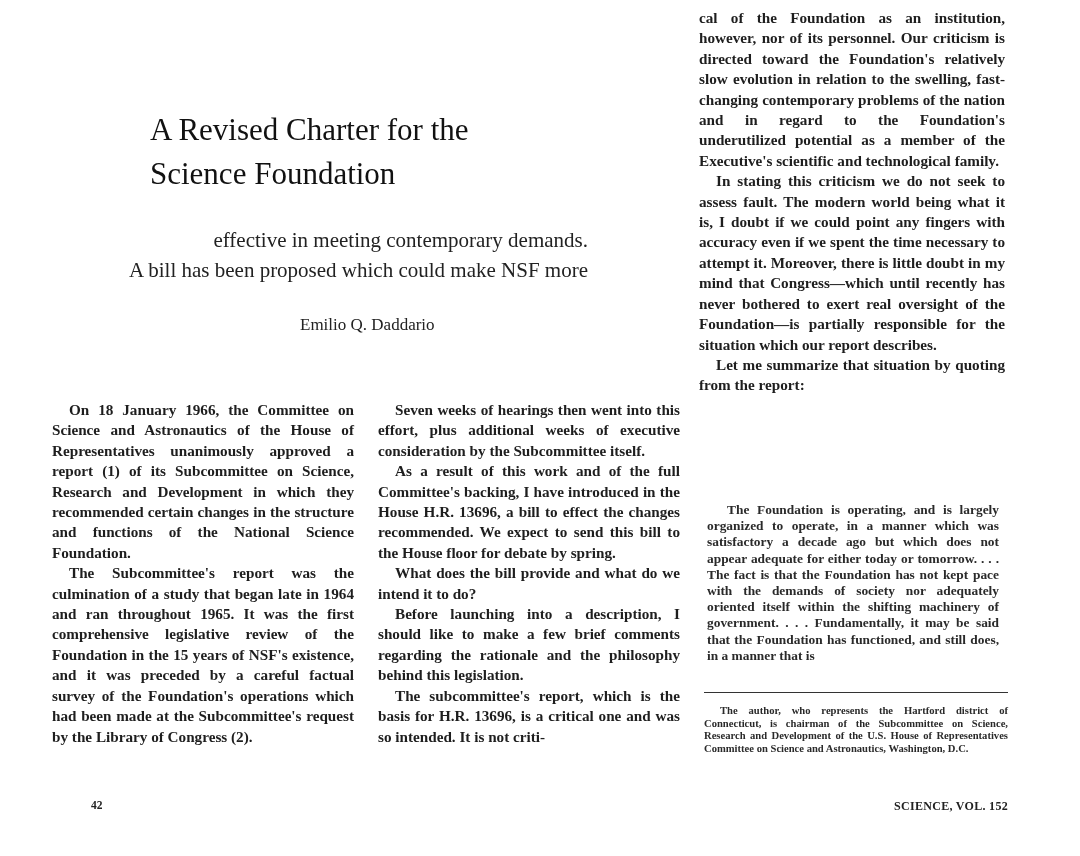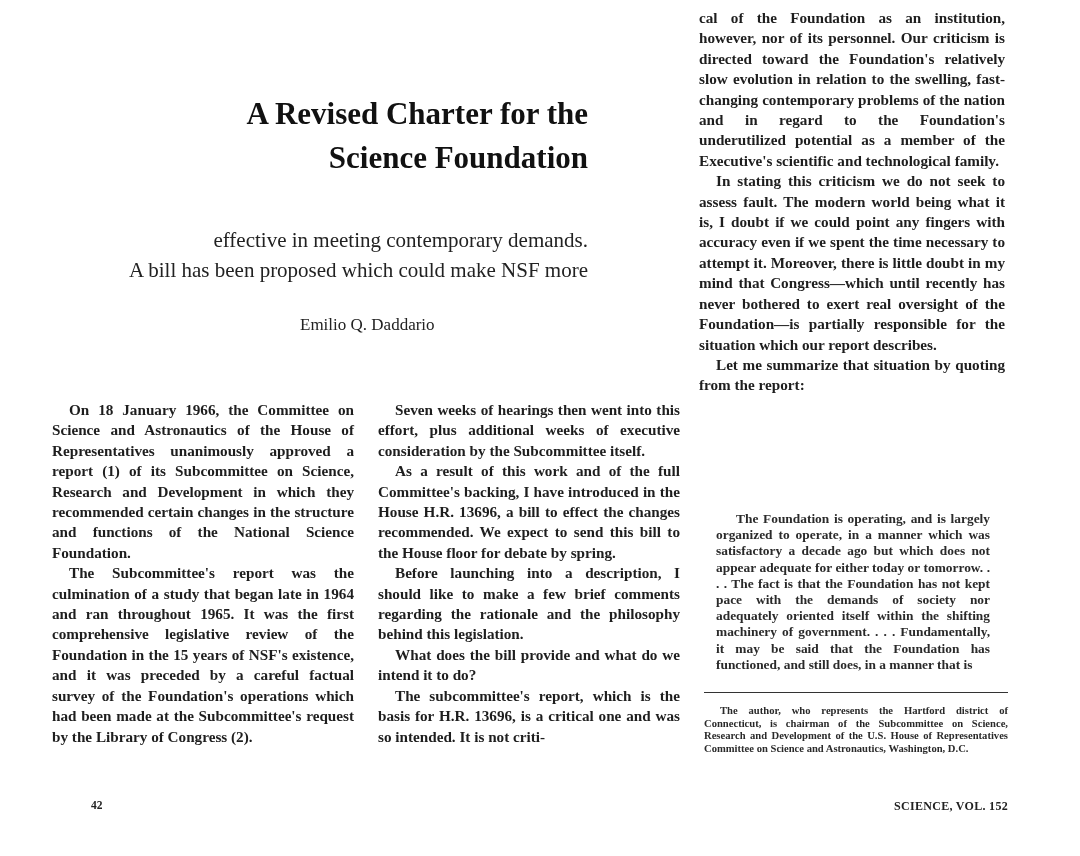--- a/index.html
+++ b/index.html
@@ -1,22 +1,22 @@
 <!DOCTYPE html>
 <html><head>
 <meta charset="utf-8">
 <style>
   html, body { margin: 0; padding: 0; }
   body {
     width: 1080px; height: 856px; background: #ffffff; position: relative; overflow: hidden;
     font-family: "Liberation Serif", "DejaVu Serif", serif; color: #1a1a1a;
   }
   .title {
-    position: absolute; left: 150px; top: 92px; width: 438px;
-    text-align: right; font-weight: bold; font-size: 31px; line-height: 44px; color: #111;
+    position: absolute; left: 150px; top: 108px; width: 438px;
+    text-align: left; font-weight: normal; font-size: 31px; line-height: 44px; color: #111;
   }
   .title span { display: block; }
   .subtitle {
     position: absolute; left: 48px; top: 225px; width: 540px;
     text-align: right; font-size: 21px; line-height: 30px; color: #222;
   }
   .subtitle span { display: block; }
   .author {
     position: absolute; left: 300px; top: 313px; width: 288px;
     text-align: left; font-size: 17px; line-height: 24px; color: #222;
@@ -27,21 +27,21 @@
   }
   .col p { margin: 0; text-indent: 17px; font-weight: bold; }
   .col p.cont { text-indent: 0; }
   .col1 { left: 52px; top: 400px; width: 302px; }
   .col2 { left: 378px; top: 400px; width: 302px; }
   .col3 { left: 699px; top: 8px; width: 306px; }
   .quote {
     position: absolute; left: 700px; top: 495px; width: 306px;
     font-size: 13.4px; line-height: 16.2px; font-weight: bold; color: #2a2a2a; text-align: justify;
   }
-  .quote p { margin: 16px; text-indent: 20px; }
+  .quote p { margin: 7px; text-indent: 20px; }
   .rule {
     position: absolute; left: 704px; top: 692px; width: 304px; height: 0;
     border-top: 1.5px solid #333;
   }
   .footnote {
     position: absolute; left: 704px; top: 705px; width: 304px;
     font-size: 10.6px; line-height: 12.6px; font-weight: bold; color: #2a2a2a; text-align: justify; font-family: Liberation Serif, serif;
   }
   .footnote p { margin: 0; text-indent: 16px; }
   .page-num {
@@ -68,22 +68,22 @@
 <div class="author">Emilio Q. Daddario</div>
 
 <div class="col col1">
   <p>On 18 January 1966, the Committee on Science and Astronautics of the House of Representatives unanimously approved a report (1) of its Subcommittee on Science, Research and Development in which they recommended certain changes in the structure and functions of the National Science Foundation.</p>
   <p>The Subcommittee's report was the culmination of a study that began late in 1964 and ran throughout 1965. It was the first comprehensive legislative review of the Foundation in the 15 years of NSF's existence, and it was preceded by a careful factual survey of the Foundation's operations which had been made at the Subcommittee's request by the Library of Congress (2).</p>
 </div>
 
 <div class="col col2">
   <p>Seven weeks of hearings then went into this effort, plus additional weeks of executive consideration by the Subcommittee itself.</p>
   <p>As a result of this work and of the full Committee's backing, I have introduced in the House H.R. 13696, a bill to effect the changes recommended. We expect to send this bill to the House floor for debate by spring.</p>
+  <p>What does the bill provide and what do we intend it to do?</p>
   <p>Before launching into a description, I should like to make a few brief comments regarding the rationale and the philosophy behind this legislation.</p>
-  <p>What does the bill provide and what do we intend it to do?</p>
   <p>The subcommittee's report, which is the basis for H.R. 13696, is a critical one and was so intended. It is not criti-</p>
 </div>
 
 <div class="col col3">
   <p class="cont">cal of the Foundation as an institution, however, nor of its personnel. Our criticism is directed toward the Foundation's relatively slow evolution in relation to the swelling, fast-changing contemporary problems of the nation and in regard to the Foundation's underutilized potential as a member of the Executive's scientific and technological family.</p>
   <p>In stating this criticism we do not seek to assess fault. The modern world being what it is, I doubt if we could point any fingers with accuracy even if we spent the time necessary to attempt it. Moreover, there is little doubt in my mind that Congress—which until recently has never bothered to exert real oversight of the Foundation—is partially responsible for the situation which our report describes.</p>
   <p>Let me summarize that situation by quoting from the report:</p>
 </div>
 
 <div class="quote">

